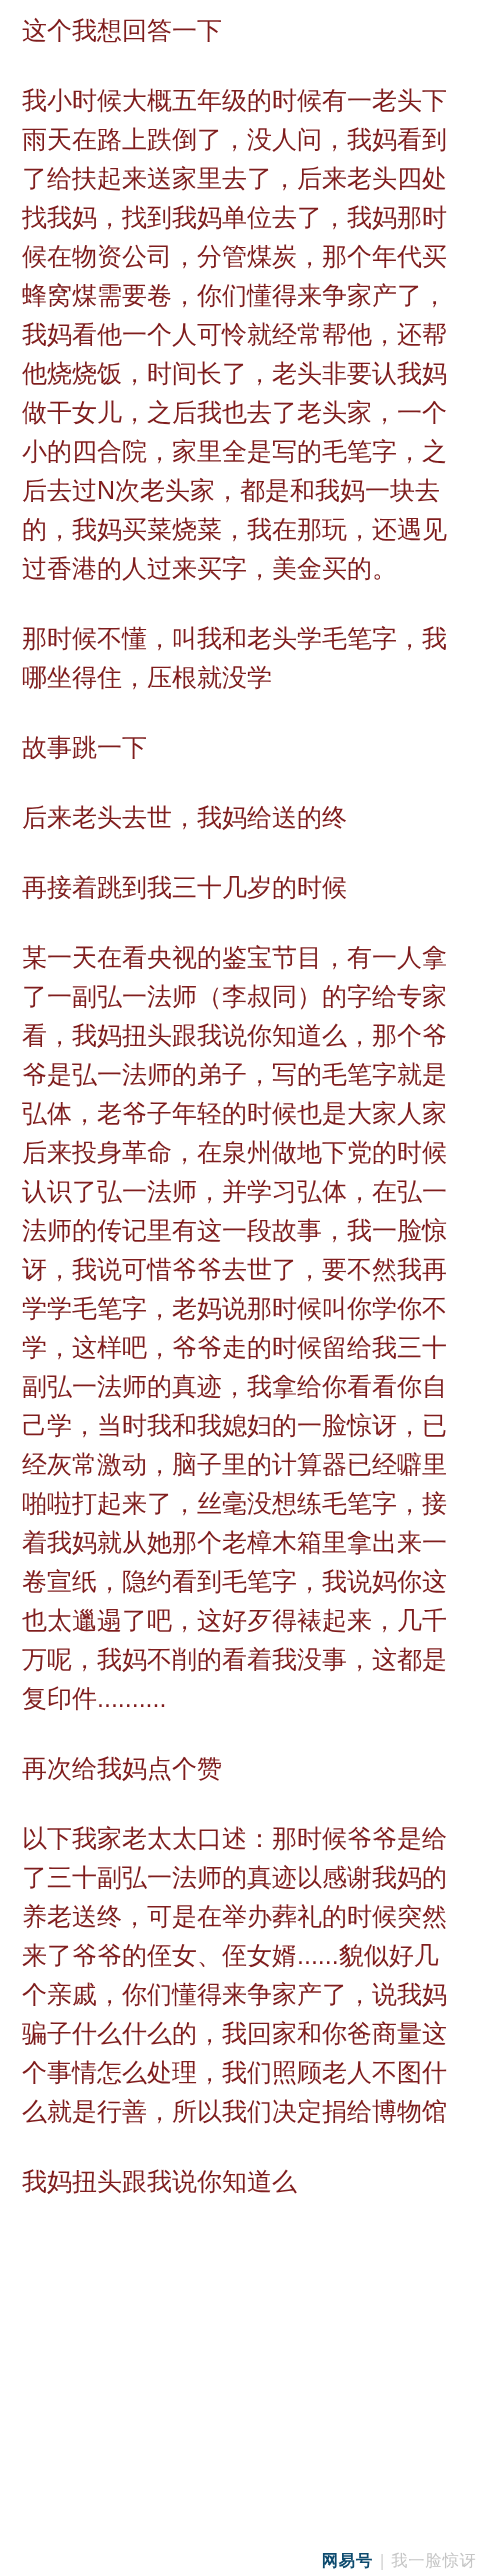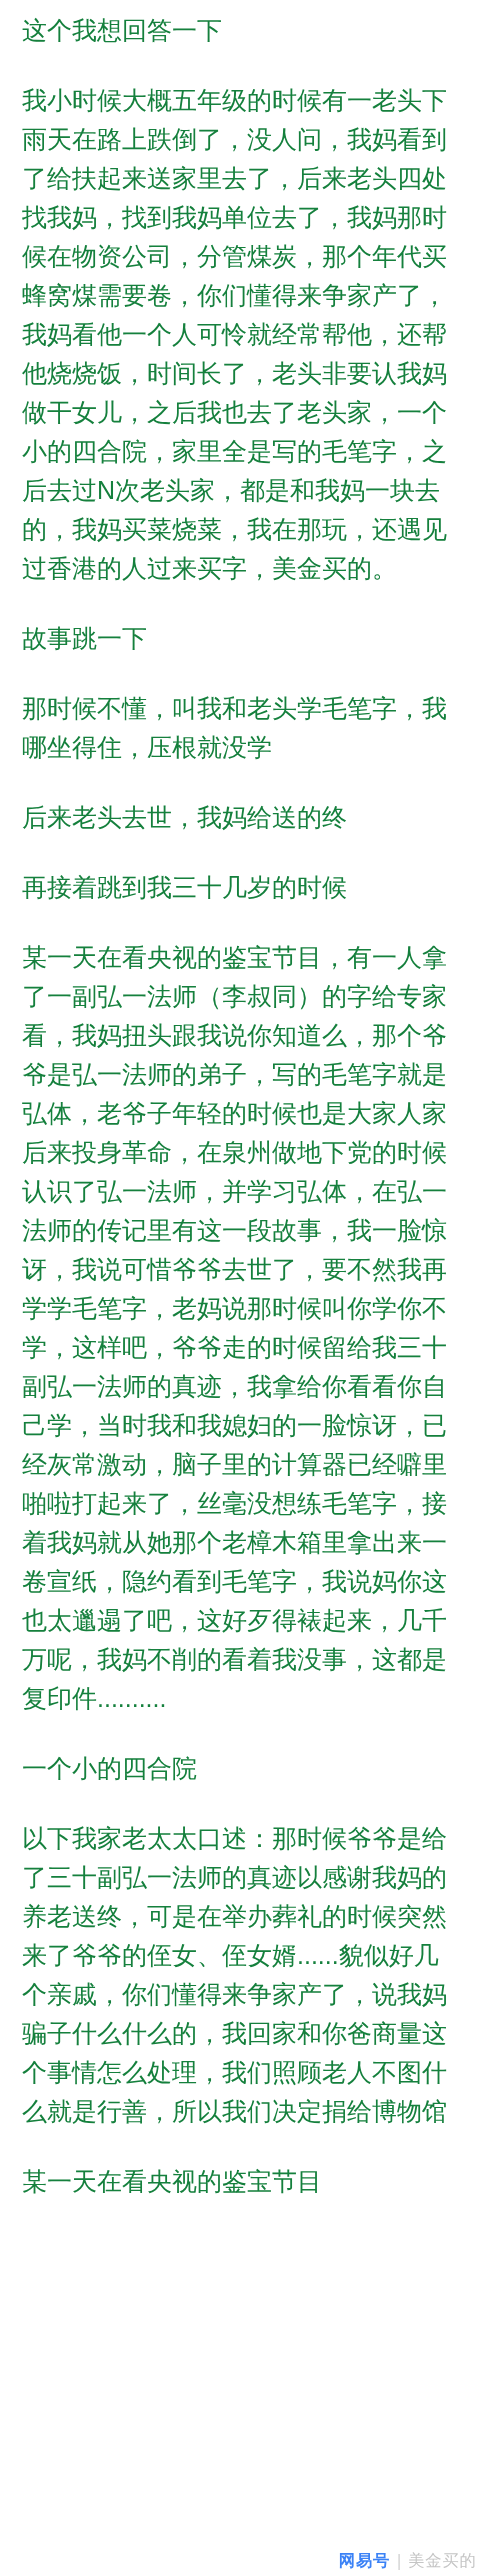--- a/index.html
+++ b/index.html
@@ -17,68 +17,68 @@
   }
   .content {
     padding: 11px 20px 0 22px;
     width: 438px;
     box-sizing: content-box;
   }
   .para {
     margin: 0 0 31px 0;
     font-size: 25px;
     line-height: 39px;
-    color: #15803d;
+    color: #7f1d1d;
     text-align: left;
     word-break: break-all;
     font-weight: 400;
   }
   .watermark {
     position: absolute;
     right: 12.4px;
     bottom: 6.2px;
     display: flex;
     align-items: center;
     gap: 7px;
     color: #c5c5c5;
     font-size: 16.3px;
     line-height: 18.6px;
     white-space: nowrap;
   }
   .wm-brand {
     font-weight: 700;
     letter-spacing: 0.8px;
-    color: #3b82f6;
+    color: #0c4a6e;
   }
   .wm-divider {
     color: #d2d2d2;
     font-weight: 300;
     transform: scaleY(1.1);
   }
   .wm-channel {
     color: #c5c5c5;
     letter-spacing: 0.8px;
   }
 </style>
 </head>
 <body>
 
 <div class="page">
   <div class="content">
     <p class="para">这个我想回答一下</p>
     <p class="para">我小时候大概五年级的时候有一老头下雨天在路上跌倒了，没人问，我妈看到了给扶起来送家里去了，后来老头四处找我妈，找到我妈单位去了，我妈那时候在物资公司，分管煤炭，那个年代买蜂窝煤需要卷，你们懂得来争家产了，我妈看他一个人可怜就经常帮他，还帮他烧烧饭，时间长了，老头非要认我妈做干女儿，之后我也去了老头家，一个小的四合院，家里全是写的毛笔字，之后去过N次老头家，都是和我妈一块去的，我妈买菜烧菜，我在那玩，还遇见过香港的人过来买字，美金买的。</p>
+    <p class="para">那时候不懂，叫我和老头学毛笔字，我哪坐得住，压根就没学</p>
     <p class="para">故事跳一下</p>
-    <p class="para">那时候不懂，叫我和老头学毛笔字，我哪坐得住，压根就没学</p>
     <p class="para">后来老头去世，我妈给送的终</p>
     <p class="para">再接着跳到我三十几岁的时候</p>
     <p class="para">某一天在看央视的鉴宝节目，有一人拿了一副弘一法师（李叔同）的字给专家看，我妈扭头跟我说你知道么，那个爷爷是弘一法师的弟子，写的毛笔字就是弘体，老爷子年轻的时候也是大家人家后来投身革命，在泉州做地下党的时候认识了弘一法师，并学习弘体，在弘一法师的传记里有这一段故事，我一脸惊讶，我说可惜爷爷去世了，要不然我再学学毛笔字，老妈说那时候叫你学你不学，这样吧，爷爷走的时候留给我三十副弘一法师的真迹，我拿给你看看你自己学，当时我和我媳妇的一脸惊讶，已经灰常激动，脑子里的计算器已经噼里啪啦打起来了，丝毫没想练毛笔字，接着我妈就从她那个老樟木箱里拿出来一卷宣纸，隐约看到毛笔字，我说妈你这也太邋遢了吧，这好歹得裱起来，几千万呢，我妈不削的看着我没事，这都是复印件..........</p>
-    <p class="para">一个小的四合院</p>
+    <p class="para">再次给我妈点个赞</p>
     <p class="para">以下我家老太太口述：那时候爷爷是给了三十副弘一法师的真迹以感谢我妈的养老送终，可是在举办葬礼的时候突然来了爷爷的侄女、侄女婿......貌似好几个亲戚，你们懂得来争家产了，说我妈骗子什么什么的，我回家和你爸商量这个事情怎么处理，我们照顾老人不图什么就是行善，所以我们决定捐给博物馆</p>
-    <p class="para">某一天在看央视的鉴宝节目</p>
+    <p class="para">我妈扭头跟我说你知道么</p>
   </div>
 
   <div class="watermark">
     <span class="wm-brand">网易号</span>
     <span class="wm-divider">|</span>
-    <span class="wm-channel">美金买的</span>
+    <span class="wm-channel">我一脸惊讶</span>
   </div>
 </div>
 
 
 </body></html>

